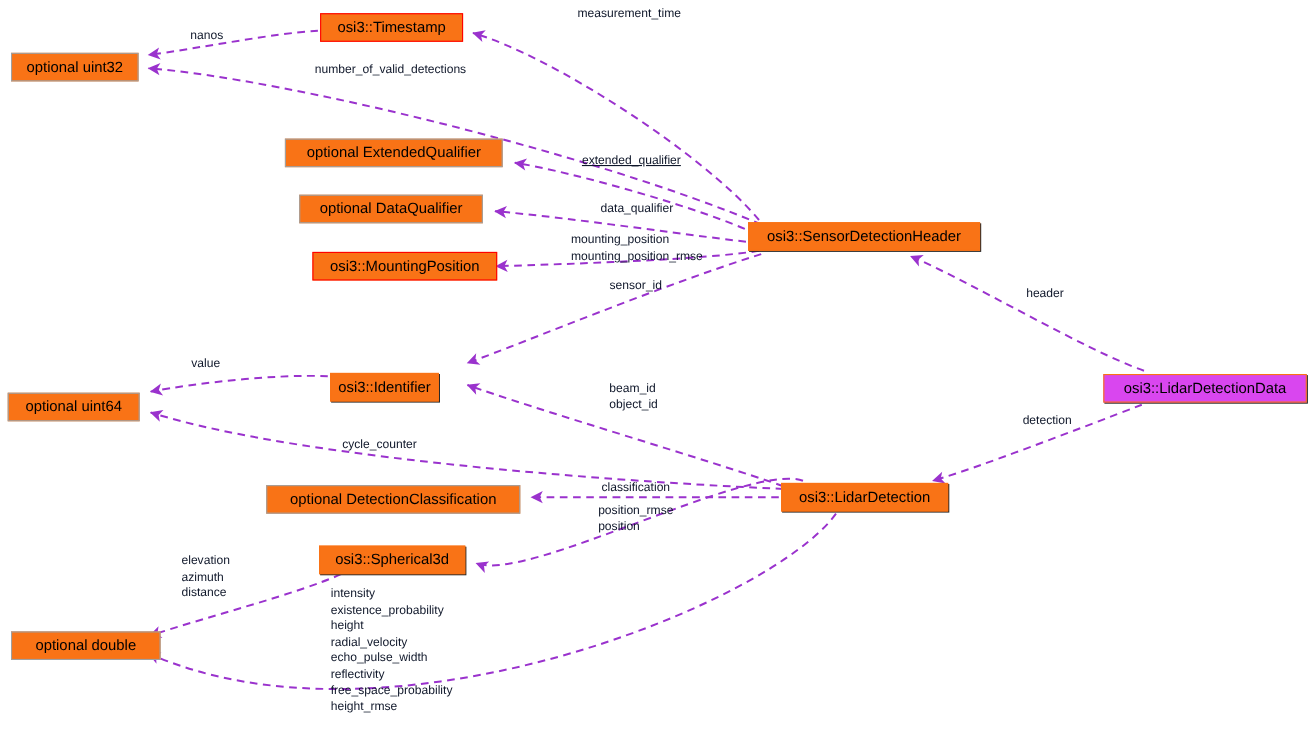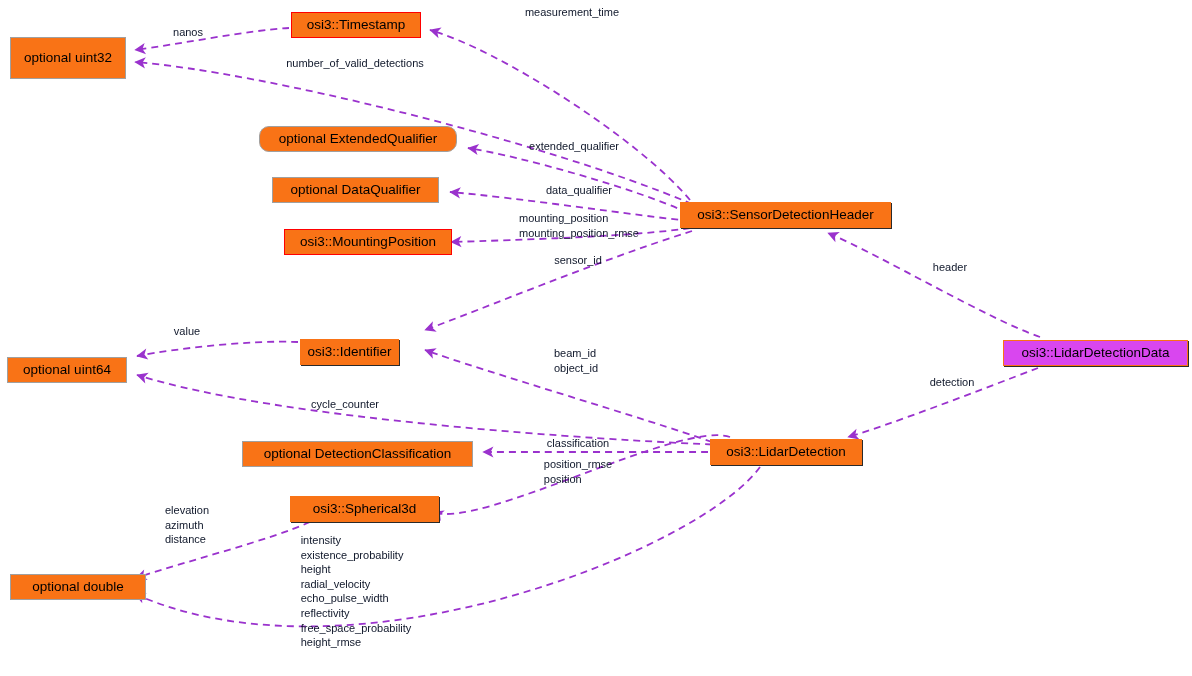--- a/index.html
+++ b/index.html
@@ -80,27 +80,27 @@
       <path d="M 712,442 C 650,420 480,370 425,350" fill="none" stroke="#9a32cd" stroke-width="1.8" stroke-dasharray="7,5" marker-end="url(#arrowhead)"></path>
       <path d="M 724,445 C 600,440 280,420 137,375" fill="none" stroke="#9a32cd" stroke-width="1.8" stroke-dasharray="7,5" marker-end="url(#arrowhead)"></path>
       <path d="M 1038,368 C 980,390 890,425 848,437" fill="none" stroke="#9a32cd" stroke-width="1.8" stroke-dasharray="7,5" marker-end="url(#arrowhead)"></path>
       <path d="M 708,452 C 650,452 540,452 483,452" fill="none" stroke="#9a32cd" stroke-width="1.8" stroke-dasharray="7,5" marker-end="url(#arrowhead)"></path>
       <path d="M 730,437 C 680,420 480,530 433,512" fill="none" stroke="#9a32cd" stroke-width="1.8" stroke-dasharray="7,5" marker-end="url(#arrowhead)"></path>
       <path d="M 310,522 C 270,540 190,560 136,578" fill="none" stroke="#9a32cd" stroke-width="1.8" stroke-dasharray="7,5" marker-end="url(#arrowhead)"></path>
       <path d="M 760,467 C 700,550 350,690 135,594" fill="none" stroke="#9a32cd" stroke-width="1.8" stroke-dasharray="7,5" marker-end="url(#arrowhead)"></path>
     </svg>
 
   <div id="node-layer">
-      <div class="node" style="left: 10px; top: 37px; width: 116px; height: 42px;">
+      <div class="node" style="left: 10px; top: 48px; width: 116px; height: 26px;">
         <span>optional uint32</span>
       </div>
       <div class="node redborder" style="left: 291px; top: 12px; width: 130px; height: 26px;">
         <span>osi3::Timestamp</span>
       </div>
-      <div class="node" style="left: 259px; top: 126px; width: 198px; height: 26px; border-radius: 10px;">
+      <div class="node" style="left: 259px; top: 126px; width: 198px; height: 26px;">
         <span>optional ExtendedQualifier</span>
       </div>
       <div class="node" style="left: 272px; top: 177px; width: 167px; height: 26px;">
         <span>optional DataQualifier</span>
       </div>
       <div class="node redborder" style="left: 272px; top: 229px; width: 168px; height: 26px; margin-left: 12px;">
         <span>osi3::MountingPosition</span>
       </div>
       <div class="node strong" style="left: 680px; top: 202px; width: 211px; height: 26px;">
         <span>osi3::SensorDetectionHeader</span>
@@ -113,32 +113,32 @@
       </div>
       <div class="node" style="left: 7px; top: 357px; width: 120px; height: 26px;">
         <span>optional uint64</span>
       </div>
       <div class="node" style="left: 242px; top: 441px; width: 231px; height: 26px;">
         <span>optional DetectionClassification</span>
       </div>
       <div class="node strong" style="left: 710px; top: 439px; width: 152px; height: 26px;">
         <span>osi3::LidarDetection</span>
       </div>
-      <div class="node strong" style="left: 290px; top: 496px; width: 149px; height: 26px;">
+      <div class="node strong" style="left: 290px; top: 496px; width: 133px; height: 26px;">
         <span>osi3::Spherical3d</span>
       </div>
       <div class="node" style="left: 10px; top: 574px; width: 136px; height: 26px;">
         <span>optional double</span>
       </div>
     </div>
   <div id="label-layer">
       <div class="edge-label center" style="left: 188px; top: 25px;">nanos</div>
       <div class="edge-label center" style="left: 572px; top: 5px;">measurement_time</div>
       <div class="edge-label center" style="left: 355px; top: 56px;">number_of_valid_detections</div>
-      <div class="edge-label center" style="left: 574px; top: 139px;">extended_qualifier</div>
+      <div class="edge-label center" style="left: 574px; top: 139px; text-decoration: underline;">extended_qualifier</div>
       <div class="edge-label center" style="left: 579px; top: 183px;">data_qualifier</div>
       <div class="edge-label center" style="left: 579px; top: 211px;">mounting_position
 mounting_position_rmse</div>
       <div class="edge-label center" style="left: 578px; top: 253px;">sensor_id</div>
       <div class="edge-label center" style="left: 950px; top: 260px;">header</div>
       <div class="edge-label center" style="left: 187px; top: 324px;">value</div>
       <div class="edge-label center" style="left: 576px; top: 346px;">beam_id
 object_id</div>
       <div class="edge-label center" style="left: 345px; top: 397px;">cycle_counter</div>
       <div class="edge-label center" style="left: 952px; top: 375px;">detection</div>

